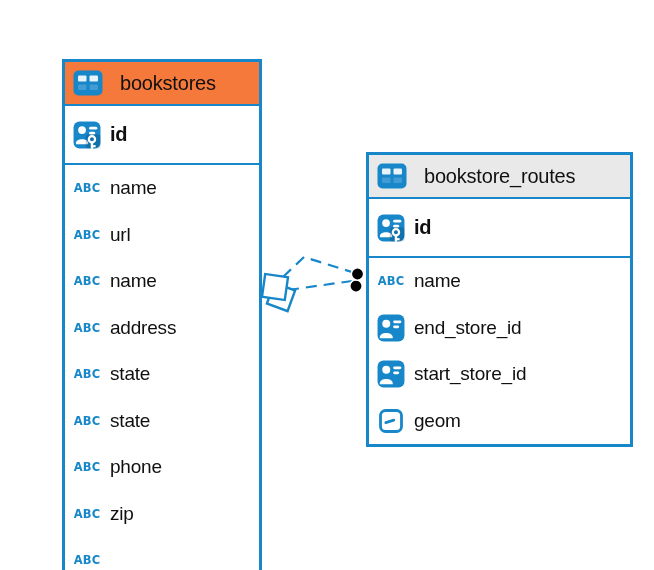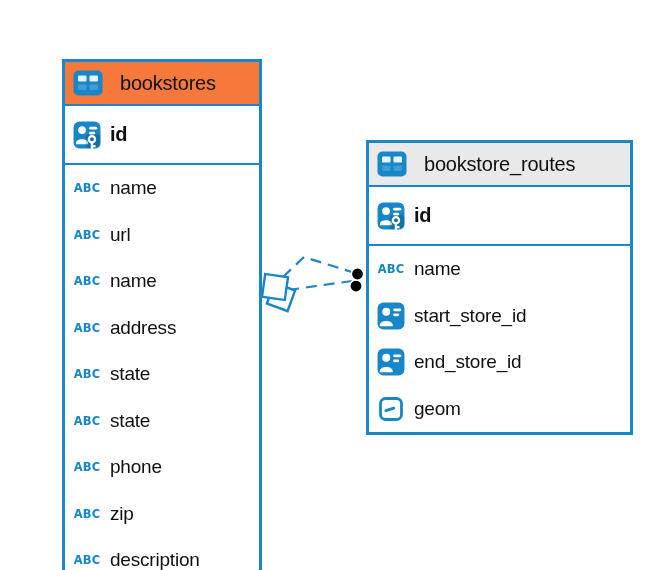--- a/index.html
+++ b/index.html
@@ -159,35 +159,34 @@
         <div class="row">
           <span class="icon">
             <span class="abc-glyph">ABC</span>
           </span>
           <span class="col-label">zip</span>
         </div>
         <div class="row">
           <span class="icon">
             <span class="abc-glyph">ABC</span>
           </span>
-          <span class="col-label">description</span>
         </div>
         <div class="row">
           <span class="icon">
             <svg viewBox="0 0 24 24" width="24" height="24">
               <rect x="1.5" y="1.5" width="21" height="21" rx="5" fill="#fff" stroke="currentColor" stroke-width="2.8"></rect>
               <path d="M6.8 13.6 L14.8 11.2" stroke="currentColor" stroke-width="2.8" stroke-linecap="round" fill="none"></path>
             </svg>
           </span>
           <span class="col-label">geom</span>
         </div>
       </div>
     </div>
 
-  <div class="tbl" style="left:366px;top:140px;width:267px">
+  <div class="tbl" style="left:366px;top:152px;width:267px">
       <div class="tbl-header theme-gray">
         <span class="icon">
           <svg viewBox="0 0 30 26" width="30" height="26">
             <rect x="0.5" y="0.5" width="29" height="25" rx="5" fill="currentColor"></rect>
             <rect x="5" y="5.5" width="8.5" height="6" rx="1" fill="#fff" opacity="0.9"></rect>
             <rect x="16.5" y="5.5" width="8.5" height="6" rx="1" fill="#fff" opacity="0.9"></rect>
             <rect x="5" y="14.5" width="8.5" height="5.5" rx="1" fill="#fff" opacity="0.18"></rect>
             <rect x="16.5" y="14.5" width="8.5" height="5.5" rx="1" fill="#fff" opacity="0.18"></rect>
           </svg>
         </span>
@@ -221,33 +220,33 @@
         <div class="row">
           <span class="icon">
             <svg viewBox="0 0 26 26" width="28" height="28">
               <rect x="0.5" y="0.5" width="25" height="25" rx="5.5" fill="currentColor"></rect>
               <circle cx="8.6" cy="9" r="3.7" fill="#fff"></circle>
               <path d="M2.6 21.6 c0-5.4 12-5.4 12 0 l0 1 -12 0 z" fill="#fff"></path>
               <rect x="15" y="6" width="7.6" height="2.6" rx="1.3" fill="#fff"></rect>
               <rect x="15" y="10.6" width="5.6" height="2.6" rx="1.3" fill="#fff"></rect>
             </svg>
           </span>
-          <span class="col-label">start_store_id</span>
+          <span class="col-label">end_store_id</span>
         </div>
         <div class="row">
           <span class="icon">
             <svg viewBox="0 0 26 26" width="28" height="28">
               <rect x="0.5" y="0.5" width="25" height="25" rx="5.5" fill="currentColor"></rect>
               <circle cx="8.6" cy="9" r="3.7" fill="#fff"></circle>
               <path d="M2.6 21.6 c0-5.4 12-5.4 12 0 l0 1 -12 0 z" fill="#fff"></path>
               <rect x="15" y="6" width="7.6" height="2.6" rx="1.3" fill="#fff"></rect>
               <rect x="15" y="10.6" width="5.6" height="2.6" rx="1.3" fill="#fff"></rect>
             </svg>
           </span>
-          <span class="col-label">end_store_id</span>
+          <span class="col-label">start_store_id</span>
         </div>
         <div class="row">
           <span class="icon">
             <svg viewBox="0 0 24 24" width="24" height="24">
               <rect x="1.5" y="1.5" width="21" height="21" rx="5" fill="#fff" stroke="currentColor" stroke-width="2.8"></rect>
               <path d="M6.8 13.6 L14.8 11.2" stroke="currentColor" stroke-width="2.8" stroke-linecap="round" fill="none"></path>
             </svg>
           </span>
           <span class="col-label">geom</span>
         </div>

